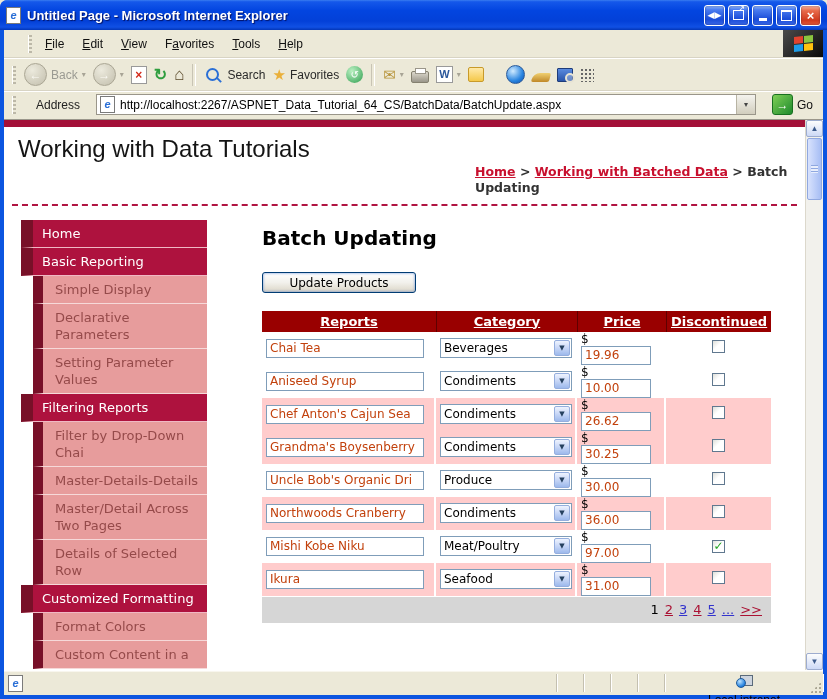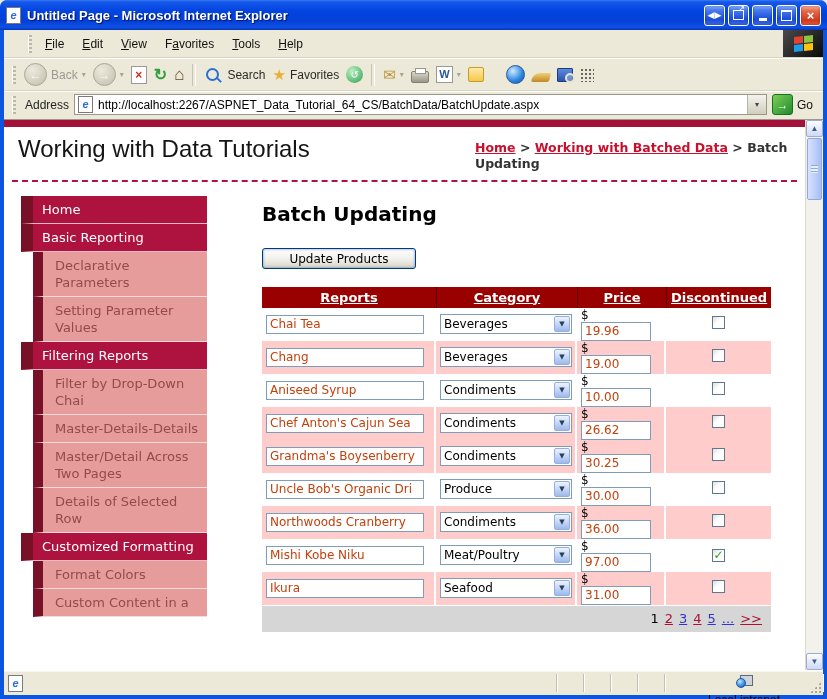--- a/index.html
+++ b/index.html
@@ -61,37 +61,37 @@
   .icon-word{width:15px;height:15px;background:#fff;border:1px solid #999;color:#2b579a;font-weight:bold;font-size:11px;
     display:flex;align-items:center;justify-content:center;line-height:1;}
   .icon-note{width:14px;height:13px;background:linear-gradient(#ffe9a8,#f4c84a);border:1px solid #c89a2a;border-radius:2px;}
   .icon-msgr{width:17px;height:17px;border-radius:50%;background:radial-gradient(circle at 35% 30%,#cfeaff,#2a85e0 60%,#0b4fae);border:1px solid #2a5a9a;}
   .icon-shoe{width:18px;height:9px;background:linear-gradient(#f0d070,#c08828);border-radius:7px 2px 2px 2px;transform:skewX(-14deg);margin-top:6px;}
   .icon-book{width:14px;height:12px;background:linear-gradient(#5a8ade,#2a55aa);border:1px solid #1e3c7a;border-radius:1px;position:relative;}
   .icon-book::after{content:"";position:absolute;right:-3px;bottom:-2px;width:6px;height:6px;border:2px solid #e8e4d4;border-radius:50%;background:rgba(255,255,255,.3);}
   .icon-gridsq{width:14px;height:14px;background-image:radial-gradient(#666 1px,transparent 1.2px);background-size:4px 4px;}
 
   
-  .addressbar{height:25px;display:flex;align-items:center;gap:5px;padding:0 6px 2px 4px;border-top:1px solid #fff;border-bottom:1px solid #9a968a;}
+  .addressbar{height:25px;display:flex;align-items:center;gap:16px;padding:0 6px 2px 4px;border-top:1px solid #fff;border-bottom:1px solid #9a968a;}
   .addr-label{font-size:12px;color:#222;}
   .addr-box{flex:1;height:21px;box-sizing:border-box;background:#fff;border:1px solid #9a968a;display:flex;align-items:center;gap:5px;padding-left:3px;}
   .addr-url{flex:1;font-size:12px;color:#000;white-space:nowrap;overflow:hidden;}
   .addr-drop{width:18px;height:19px;background:linear-gradient(180deg,#f4f3ee,#d2cebe);border-left:1px solid #b8b4a4;
     display:flex;align-items:center;justify-content:center;font-size:8px;color:#444;}
   .go-btn{display:flex;align-items:center;gap:4px;font-size:12px;color:#111;padding-right:4px;}
   .go-icon{width:19px;height:19px;border-radius:3px;border:1px solid #187020;color:#fff;font-weight:bold;font-size:12px;
     display:flex;align-items:center;justify-content:center;background:linear-gradient(135deg,#7ecf55,#1e8a2e);}
 
   
   .page-wrap{flex:1;display:flex;min-height:0;background:#fff;}
   .page{flex:1;position:relative;overflow:hidden;background:#fff;font-family:"DejaVu Sans",sans-serif;}
   .top-band{height:7px;background:#a31038;}
   .masthead{display:flex;justify-content:space-between;padding:8px 10px 0 14px;}
   .site-title{font-family:"Liberation Sans",sans-serif;font-size:24px;color:#141414;}
-  .breadcrumb{width:320px;flex:none;font-size:12.5px;font-weight:bold;color:#333;line-height:1.3;padding-top:5px;}
+  .breadcrumb{width:320px;flex:none;font-size:12.5px;font-weight:bold;color:#333;line-height:1.3;padding-top:5px;margin-top:24px;}
   .crumb-link{color:#c8102e;text-decoration:underline;cursor:pointer;}
   .dash-sep{margin:7px 8px 0;border-bottom:2px dashed #b01341;}
   .body-cols{display:flex;align-items:flex-start;margin-top:14px;}
 
   
   .sidebar{width:203px;flex:none;box-sizing:border-box;padding-left:17px;font-size:13px;line-height:17px;}
   .nav-header{border-left:12px solid #781028;background:#ae123e;color:#fff;padding:5px 6px 5px 9px;border-bottom:1px solid #f0b8c4;cursor:pointer;}
   .nav-item{margin-left:12px;border-left:10px solid #781028;background:#e79c9c;color:#954a4a;padding:5px 6px 5px 12px;border-bottom:1px solid #f6d9d9;cursor:pointer;}
 
   
@@ -279,20 +279,21 @@
         <div class="masthead">
           <div class="site-title">Working with Data Tutorials</div>
           <div class="breadcrumb" id="breadcrumb"><span class="crumb-link">Home</span><span> &gt; </span><span class="crumb-link">Working with Batched Data</span><span> &gt; </span><span class="crumb-current">Batch Updating</span></div>
         </div>
         <div class="dash-sep"></div>
 
         <div class="body-cols">
           <div class="sidebar" id="sidebar">
               <div class="nav-header">Home</div>
               <div class="nav-header">Basic Reporting</div>
+              <div class="nav-item">Simple Display</div>
               <div class="nav-item">Declarative Parameters</div>
               <div class="nav-item">Setting Parameter Values</div>
               <div class="nav-header">Filtering Reports</div>
               <div class="nav-item">Filter by Drop-Down Chai</div>
               <div class="nav-item">Master-Details-Details</div>
               <div class="nav-item">Master/Detail Across Two Pages</div>
               <div class="nav-item">Details of Selected Row</div>
               <div class="nav-header">Customized Formatting</div>
               <div class="nav-item">Format Colors</div>
               <div class="nav-item">Custom Content in a</div>
@@ -322,31 +323,20 @@
                     <td><input type="text" class="cell-in prod-in" value="Chai Tea" style=""></td>
                     <td>
                       <div class="xp-select">
                         <span class="sel-val">Beverages</span>
                         <span class="sel-arrow">▼</span>
                       </div>
                     </td>
                     <td><span class="cur">$</span><input type="text" class="cell-in price-in" value="19.96" style=""></td>
                     <td><span class="cb"></span></td>
                   </tr>
-                  <tr class="alt">
-                    <td><input type="text" class="cell-in prod-in" value="Chang" style=""></td>
-                    <td>
-                      <div class="xp-select">
-                        <span class="sel-val">Beverages</span>
-                        <span class="sel-arrow">▼</span>
-                      </div>
-                    </td>
-                    <td><span class="cur">$</span><input type="text" class="cell-in price-in" value="19.00" style=""></td>
-                    <td><span class="cb"></span></td>
-                  </tr>
                   <tr>
                     <td><input type="text" class="cell-in prod-in" value="Aniseed Syrup" style=""></td>
                     <td>
                       <div class="xp-select">
                         <span class="sel-val">Condiments</span>
                         <span class="sel-arrow">▼</span>
                       </div>
                     </td>
                     <td><span class="cur">$</span><input type="text" class="cell-in price-in" value="10.00" style=""></td>
                     <td><span class="cb"></span></td>

